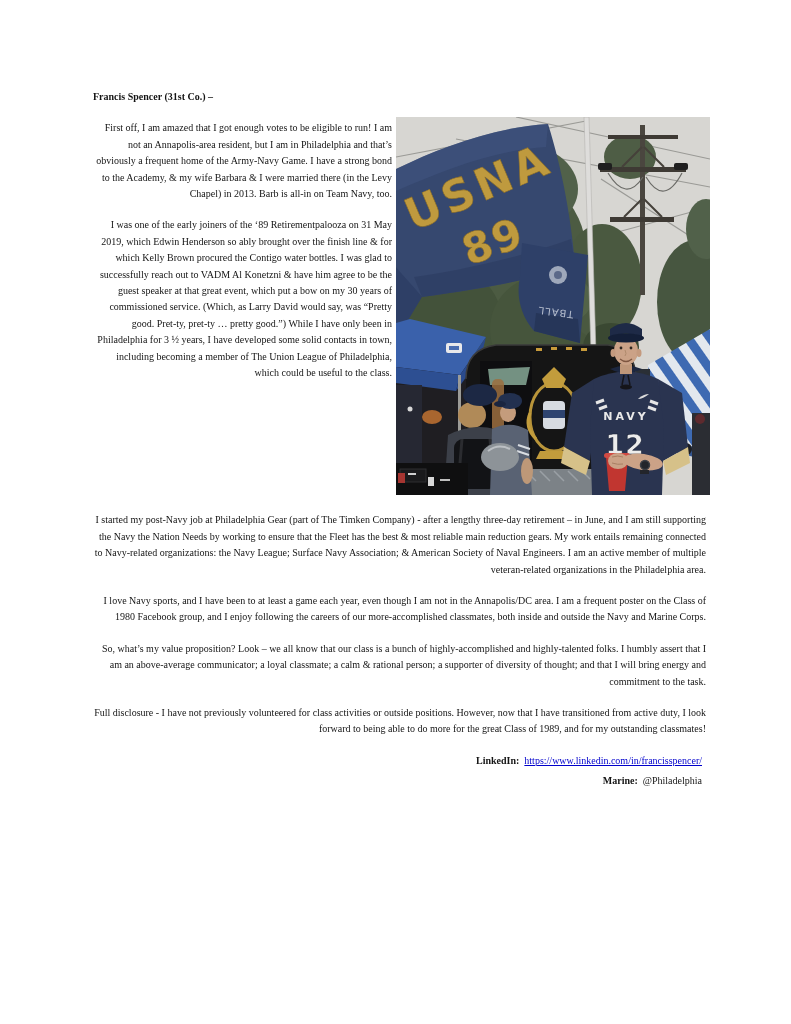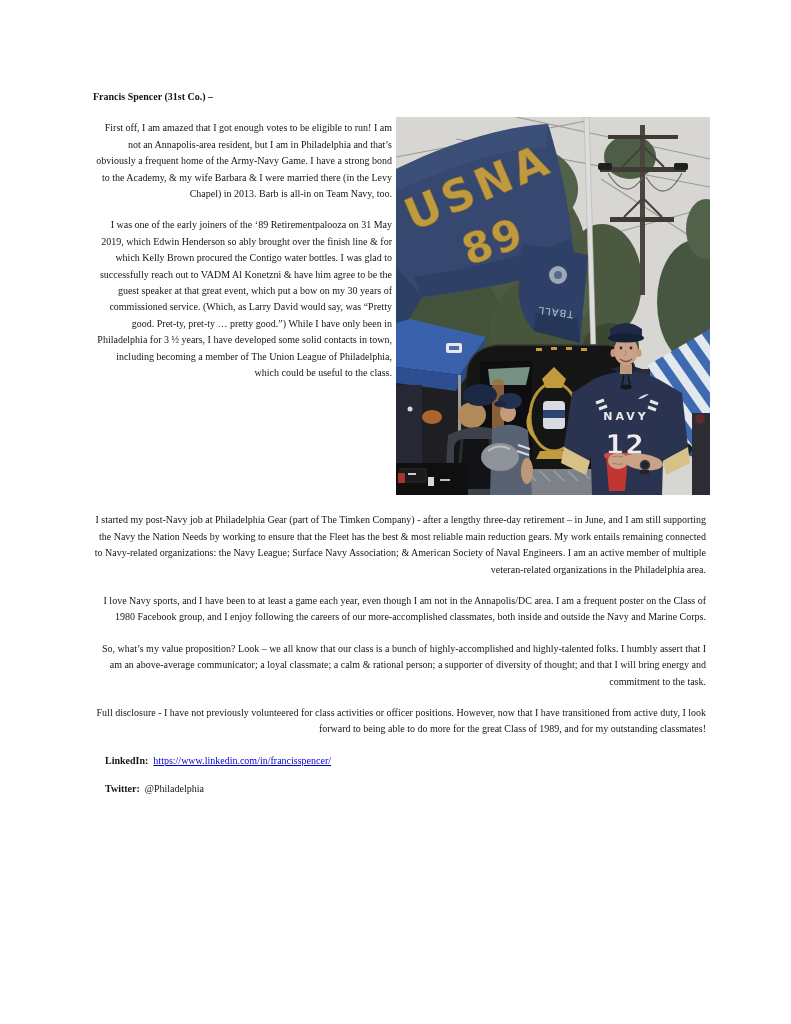--- a/index.html
+++ b/index.html
@@ -14,21 +14,21 @@
   .doc-title { font-weight:bold; margin:0 0 15px 0; }
   .doc-title div { margin:0; }
   .narrow-block { width:299px; min-height:392px; }
   .content p { margin:0 0 15px 0;text-align:right; }
   .photo-frame {
     position:absolute; left:396px; top:117px; width:314px; height:378px;
     overflow:hidden; background:#d7d6d2;
   }
   .photo-frame svg { display:block; }
   .links { margin-top:2px; }
-  .link-row { margin:12px; }
+  .link-row { margin:4px;text-align:right; }
   .lbl { font-weight:bold; }
   .link-row a { color:#0000cc; text-decoration:underline; margin-left:5px; }
   .handle { margin-left:5px; }
 </style>
 </head>
 <body>
 
 <div class="page">
 
   <div class="content">
@@ -37,28 +37,28 @@
     </div>
 
     <div class="narrow-block">
       <p>First off, I am amazed that I got enough votes to be eligible to run!  I am not an Annapolis-area resident, but I am in Philadelphia and that’s obviously a frequent home of the Army-Navy Game.  I have a strong bond to the Academy, &amp; my wife Barbara &amp; I were married there (in the Levy Chapel) in 2013.  Barb is all-in on Team Navy, too.</p>
       <p>I was one of the early joiners of the ‘89 Retirementpalooza on 31 May 2019, which Edwin Henderson so ably brought over the finish line &amp; for which Kelly Brown procured the Contigo water bottles.  I was glad to successfully reach out to VADM Al Konetzni &amp; have him agree to be the guest speaker at that great event, which put a bow on my 30 years of commissioned service.  (Which, as Larry David would say, was “Pretty good. Pret-ty, pret-ty … pretty good.”)  While I have only been in Philadelphia for 3 ½ years, I have developed some solid contacts in town, including becoming a member of The Union League of Philadelphia, which could be useful to the class.</p>
     </div>
 
     <p>I started my post-Navy job at Philadelphia Gear (part of The Timken Company) - after a lengthy three-day retirement – in June, and I am still supporting the Navy the Nation Needs by working to ensure that the Fleet has the best &amp; most reliable main reduction gears.  My work entails remaining connected to Navy-related organizations: the Navy League; Surface Navy Association; &amp; American Society of Naval Engineers.  I am an active member of multiple veteran-related organizations in the Philadelphia area.</p>
     <p>I love Navy sports, and I have been to at least a game each year, even though I am not in the Annapolis/DC area.  I am a frequent poster on the Class of 1980 Facebook group, and I enjoy following the careers of our more-accomplished classmates, both inside and outside the Navy and Marine Corps.</p>
     <p>So, what’s my value proposition?  Look – we all know that our class is a bunch of highly-accomplished and highly-talented folks.  I humbly assert that I am an above-average communicator; a loyal classmate; a calm &amp; rational person; a supporter of diversity of thought; and that I will bring energy and commitment to the task.</p>
-    <p>Full disclosure - I have not previously volunteered for class activities or officer positions.  However, now that I have transitioned from active duty, I look forward to being able to do more for the great Class of 1989, and for my outstanding classmates!</p>
+    <p>Full disclosure - I have not previously volunteered for class activities or outside positions.  However, now that I have transitioned from active duty, I look forward to being able to do more for the great Class of 1989, and for my outstanding classmates!</p>
 
     <div class="links">
       <div class="link-row">
         <span class="lbl">LinkedIn:</span><a href="#">https://www.linkedin.com/in/francisspencer/</a>
       </div>
       <div class="link-row">
-        <span class="lbl">Twitter:</span><span class="handle">@Philadelphia</span>
+        <span class="lbl">Marine:</span><span class="handle">@Philadelphia</span>
       </div>
     </div>
   </div>
 
   <div class="photo-frame">
     <svg width="314" height="378" viewBox="0 0 314 378" xmlns="http://www.w3.org/2000/svg">
       <defs>
         <pattern id="stripeP" width="18" height="18" patternUnits="userSpaceOnUse" patternTransform="rotate(-35)">
           <rect width="18" height="18" fill="#e3e8ee"></rect>
           <rect width="9" height="18" fill="#3e6ab2"></rect>

